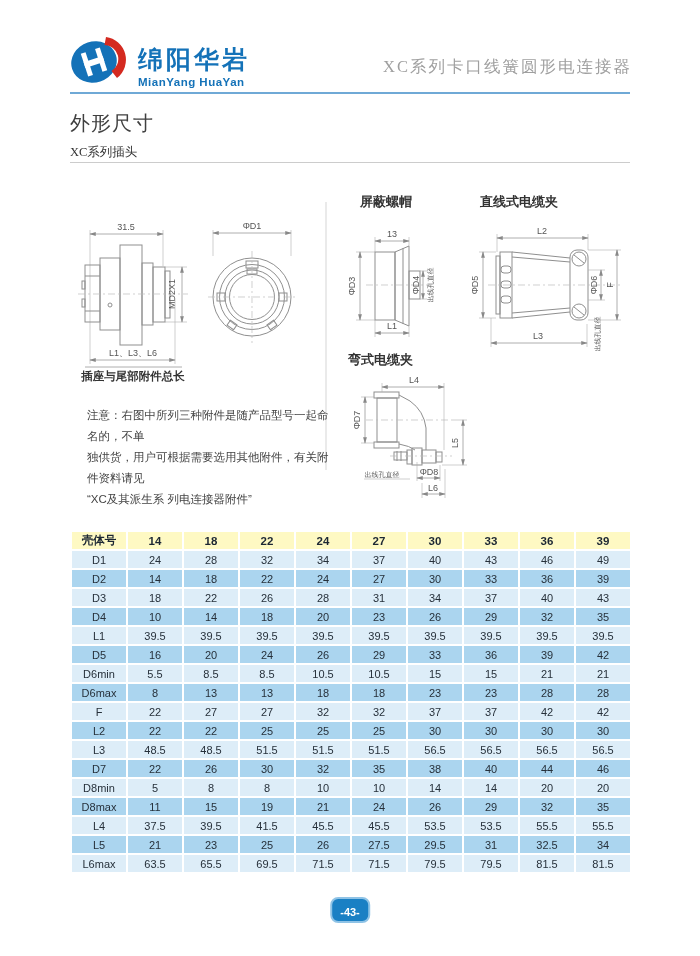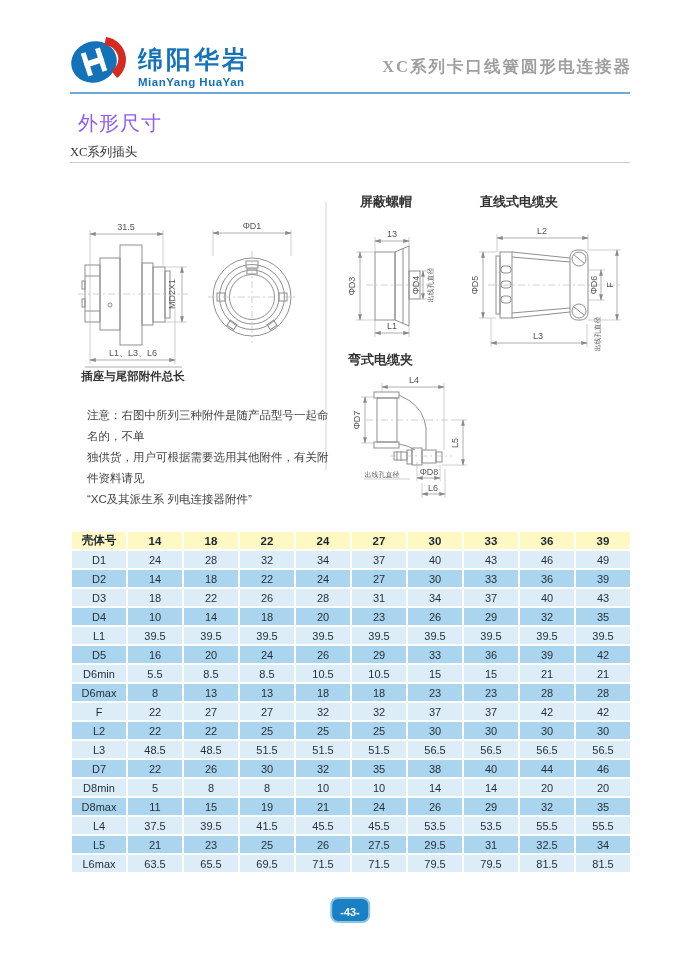--- a/index.html
+++ b/index.html
@@ -4,25 +4,25 @@
 <style>
   html,body{margin:0;padding:0;background:#fff;}
   .page{position:relative;width:700px;height:956px;background:#fff;overflow:hidden;
         font-family:"Liberation Sans",sans-serif;}
   
   .logo{position:absolute;left:70px;top:34px;display:flex;align-items:flex-end;gap:10px;}
   .logo-text{display:flex;flex-direction:column;line-height:1;}
   .logo-cn{font-size:25px;font-weight:700;color:#1472b8;letter-spacing:3px;}
   .logo-en{font-size:11.5px;font-weight:700;color:#1472b8;margin-top:5px;letter-spacing:0.5px;}
   .doc-title{position:absolute;right:68px;top:56px;font-family:"Liberation Serif",serif;
-             font-weight:700;font-size:16.5px;color:#9f9f9f;letter-spacing:2px;}
+             font-weight:400;font-size:16.5px;color:#9f9f9f;letter-spacing:2px;}
   .header-rule{position:absolute;left:70px;top:92px;width:560px;height:2px;background:#6fa9d6;}
   
-  .section-title{position:absolute;left:70px;top:110px;font-size:20px;color:#8b5cf6;
-                 font-weight:500;letter-spacing:1px;margin-left:8px;}
+  .section-title{position:absolute;left:70px;top:110px;font-size:20px;color:#404040;
+                 font-weight:500;letter-spacing:1px;}
   .section-sub{position:absolute;left:70px;top:144px;font-size:12.5px;color:#333;font-family:Liberation Serif, serif;}
   .sub-rule{position:absolute;left:70px;top:162px;width:560px;height:1px;background:#ccc;}
   
   .drawings{position:absolute;left:60px;top:188px;width:580px;height:315px;}
   svg text{font-family:"Liberation Sans",sans-serif;fill:#555;font-size:9px;text-anchor:middle;}
   svg text.ttl{font-size:13px;font-weight:600;fill:#333;text-anchor:start;}
   svg text.cap{font-size:11.5px;font-weight:600;fill:#333;}
   svg text.sm{font-size:7px;}
   .s{stroke:#8f8f8f;stroke-width:1;fill:none;}
   .dim{stroke:#999;stroke-width:0.8;fill:none;}

